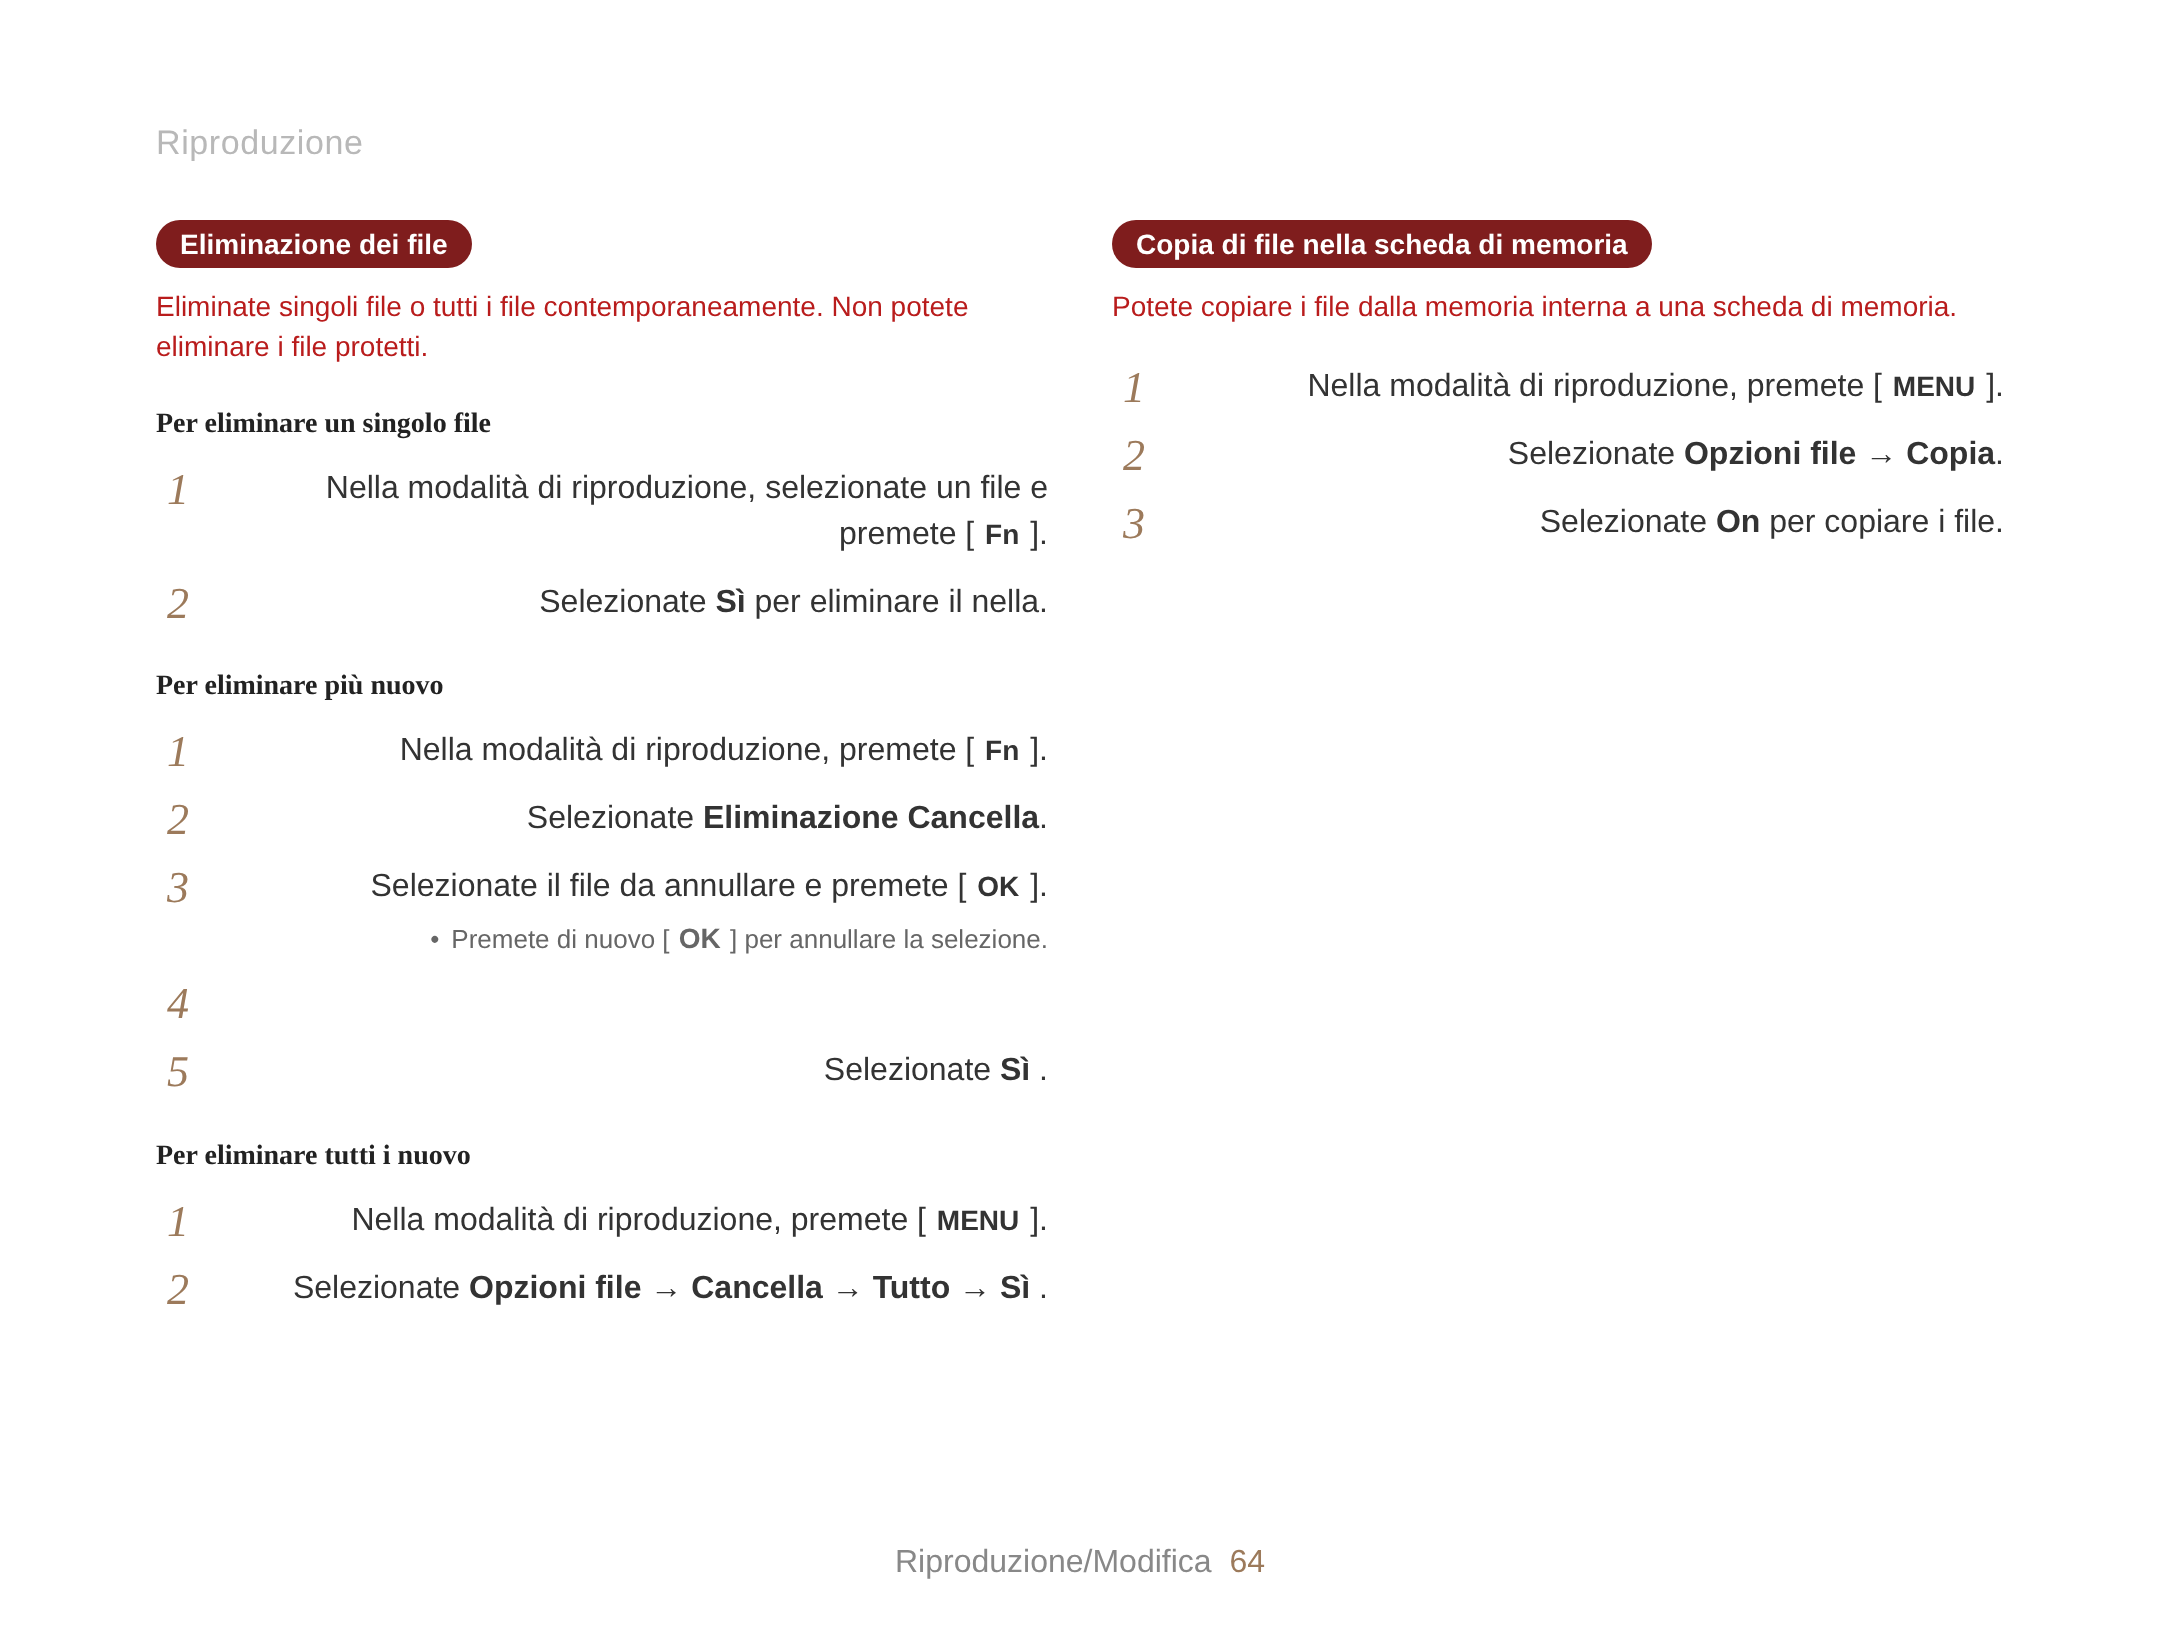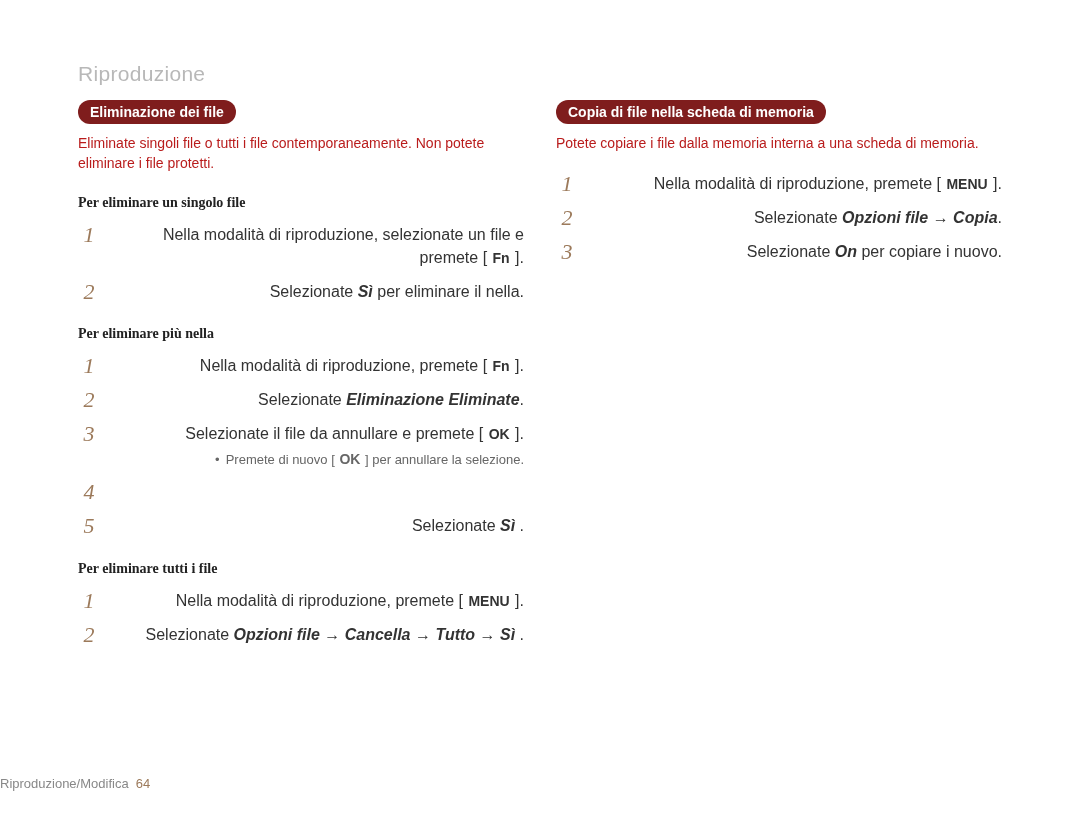--- a/index.html
+++ b/index.html
@@ -12,25 +12,25 @@
     color: #3a3a3a;
   }
   .page {
     width: 1080px;
     height: 815px;
     padding: 62px 78px 30px 78px;
     box-sizing: border-box;
     position: relative;
   }
   .page-title {
-    font-size: 21px;
+    font-size: 17px;
     font-weight: 300;
     color: #b8b8b8;
     letter-spacing: 0.3px;
-    margin-bottom: 14px;
+    margin-bottom: 28px;
     font-family: "Helvetica Neue", Arial, sans-serif;
   }
   .two-col {
     display: flex;
     gap: 32px;
   }
   .col {
     flex: 1 1 50%;
     min-width: 0;
   }
@@ -81,21 +81,20 @@
   }
   .step-body {
     font-size: 16px;
     color: #333;
     line-height: 1.45;
     flex: 1;
     text-align: right;
   }
   .step-body strong {
     font-weight: bold;
-    font-style: italic;
   }
   .step-note {
     font-size: 13px;
     color: #666;
     margin-top: 4px;
   }
   .step-note .bullet {
     margin-right: 6px;
   }
   .key {
@@ -103,21 +102,22 @@
     font-weight: bold;
     font-size: 14px;
     padding: 0 1px;
     vertical-align: baseline;
   }
   .footer {
     position: absolute;
     bottom: 24px;
     left: 0;
     right: 0;
-    font-size: 13px;
+    text-align: center;
+    font-size: 16px;
     color: #888;
   }
   .footer .pagenum {
     color: #9c7a5b;
   }
 </style>
 </head>
 <body>
 
 <div class="page">
@@ -142,32 +142,32 @@
         </div>
         <div class="step">
           <div class="step-num">2</div>
           <div class="step-body">
             <span>Selezionate </span><strong>Sì</strong><span> per eliminare il nella.</span>
           </div>
         </div>
       </div>
 
       
-      <div class="subhead">Per eliminare più nella</div>
+      <div class="subhead">Per eliminare più nuovo</div>
       <div class="steps">
         <div class="step">
           <div class="step-num">1</div>
           <div class="step-body">
             <span>Nella modalità di riproduzione, premete [ </span><span class="key">Fn</span><span> ].</span>
           </div>
         </div>
         <div class="step">
           <div class="step-num">2</div>
           <div class="step-body">
-            <span>Selezionate </span><strong>Eliminazione Eliminate</strong><span>.</span>
+            <span>Selezionate </span><strong>Eliminazione Cancella</strong><span>.</span>
           </div>
         </div>
         <div class="step">
           <div class="step-num">3</div>
           <div class="step-body">
             <span>Selezionate il file da annullare e premete [ </span><span class="key">OK</span><span> ].</span>
             <div class="step-note">
               <span class="bullet">•</span><span>Premete di nuovo [ </span><span class="key">OK</span><span> ] per annullare la selezione.</span>
             </div>
           </div>
@@ -177,21 +177,21 @@
         </div>
         <div class="step">
           <div class="step-num">5</div>
           <div class="step-body">
             <span>Selezionate </span><strong>Sì</strong><span> .</span>
           </div>
         </div>
       </div>
 
       
-      <div class="subhead">Per eliminare tutti i file</div>
+      <div class="subhead">Per eliminare tutti i nuovo</div>
       <div class="steps">
         <div class="step">
           <div class="step-num">1</div>
           <div class="step-body">
             <span>Nella modalità di riproduzione, premete [ </span><span class="key">MENU</span><span> ].</span>
           </div>
         </div>
         <div class="step">
           <div class="step-num">2</div>
           <div class="step-body">
@@ -216,21 +216,21 @@
         </div>
         <div class="step">
           <div class="step-num">2</div>
           <div class="step-body">
             <span>Selezionate </span><strong>Opzioni file → Copia</strong><span>.</span>
           </div>
         </div>
         <div class="step">
           <div class="step-num">3</div>
           <div class="step-body">
-            <span>Selezionate </span><strong>On</strong><span> per copiare i nuovo.</span>
+            <span>Selezionate </span><strong>On</strong><span> per copiare i file.</span>
           </div>
         </div>
       </div>
 
     </div>
 
   </div>
 
   <div class="footer">
     <span>Riproduzione/Modifica</span>&nbsp;&nbsp;<span class="pagenum">64</span>

